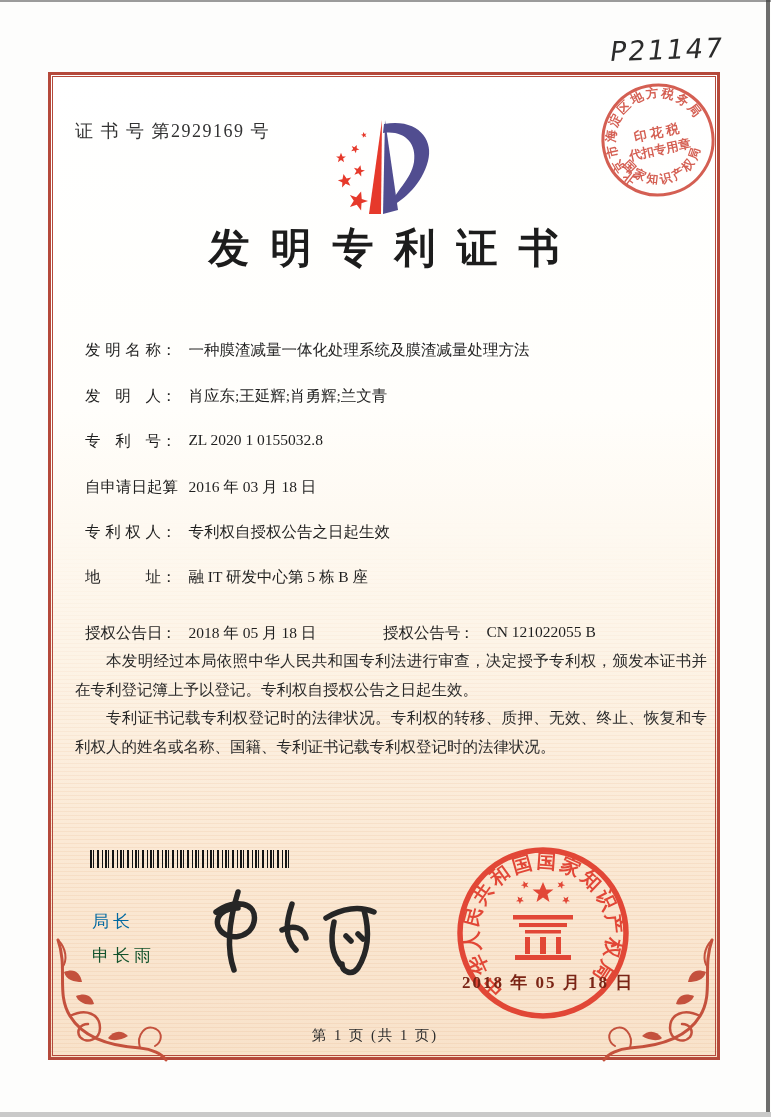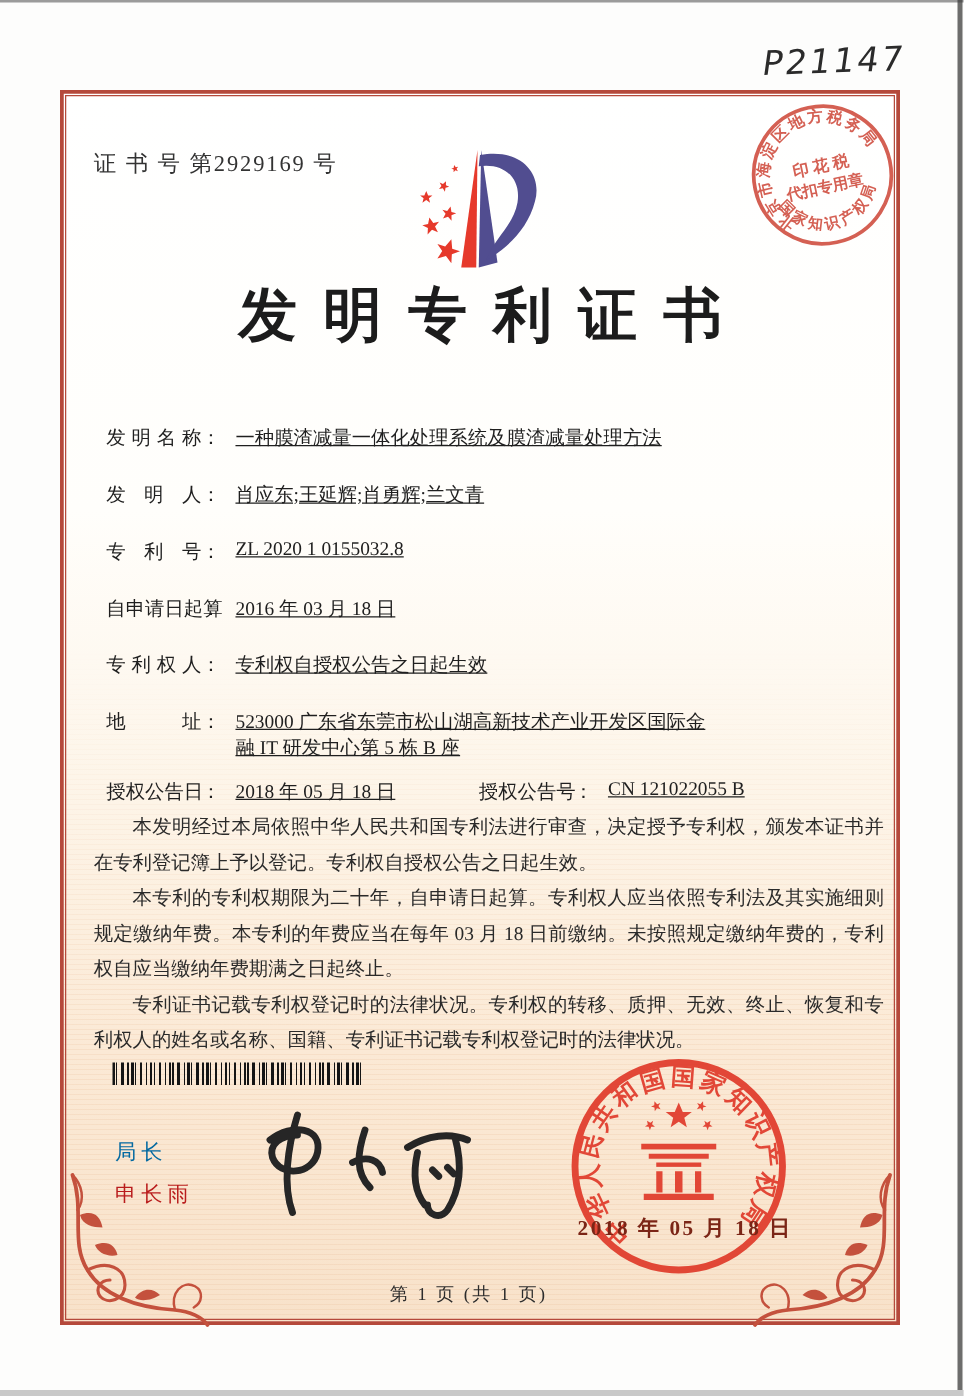--- a/index.html
+++ b/index.html
@@ -21,35 +21,35 @@
   }
   .page-lines{
     position:absolute;left:51px;top:75px;width:666px;height:982px;z-index:0;
     background:repeating-linear-gradient(180deg,rgba(216,138,80,0.10) 0 1px,rgba(255,255,255,0) 1px 4px);
     -webkit-mask-image:linear-gradient(180deg,transparent 0 45%,#000 75%);
     mask-image:linear-gradient(180deg,transparent 0 45%,#000 75%);
   }
   .z{position:absolute;z-index:3;}
   .handwritten{left:610px;top:34px;font-family:"DejaVu Sans",sans-serif;font-size:27px;color:#2b2b2b;transform:rotate(-2deg) skewX(-10deg);letter-spacing:2px;}
   .certno{left:75px;top:119px;font-size:18px;letter-spacing:1.5px;color:#333;}
-  .title{left:48px;top:221px;width:672px;text-align:center;font-size:47px;font-weight:bold;letter-spacing:21px;padding-left:21px;box-sizing:border-box;color:#1c1c1c;}
+  .title{left:48px;top:221px;width:672px;text-align:center;font-size:41px;font-weight:bold;letter-spacing:21px;padding-left:21px;box-sizing:border-box;color:#1c1c1c;}
   .taxstamp{left:598px;top:80px;width:120px;height:120px;transform:rotate(-12deg);opacity:.88;}
   .logo{left:318px;top:116px;width:132px;height:102px;}
   .frow{position:absolute;left:85px;font-size:15.5px;color:#1f1f1f;z-index:3;white-space:nowrap;}
   .flabel{display:inline-block;width:76px;text-align:justify;text-align-last:justify;vertical-align:top;}
   .fcolon{display:inline-block;vertical-align:top;}
-  .fvalue{display:inline-block;margin-left:8px;vertical-align:top;white-space:normal;text-decoration:underline;}
+  .fvalue{display:inline-block;margin-left:8px;vertical-align:top;white-space:normal;}
   .addr .fvalue{width:482px;}
   .pair2{position:absolute;left:298px;top:0;white-space:nowrap;}
-  .paras{position:absolute;left:75px;top:648px;width:632px;z-index:3;font-size:15.5px;line-height:28.5px;text-align:justify;color:#2a2a2a;}
+  .paras{position:absolute;left:75px;top:648px;width:632px;z-index:3;font-size:15.5px;line-height:28.5px;text-align:justify;color:#2a2a2a;font-family:Liberation Mono, monospace;}
   .paras p{margin:0;text-indent:2em;}
   .barcode{left:90px;top:850px;width:202px;height:18px;
     background:repeating-linear-gradient(90deg,#151515 0 2px,transparent 2px 3px,#151515 3px 4px,transparent 4px 7px,#151515 7px 9px,transparent 9px 12px,#151515 12px 13px,transparent 13px 15px);}
   .signer-title{left:92px;top:910px;font-size:17px;letter-spacing:4px;color:#0369a1;}
-  .signer-name{left:92px;top:944px;font-size:17px;letter-spacing:4px;color:#b91c1c;}
+  .signer-name{left:92px;top:944px;font-size:17px;letter-spacing:4px;color:#14532d;}
   .signature{left:200px;top:878px;width:200px;height:102px;}
   .seal{left:453px;top:843px;width:180px;height:180px;z-index:3;opacity:.92;}
   .seal-date{left:462px;top:971px;font-size:17px;font-weight:bold;letter-spacing:2px;color:#7b2516;z-index:4;}
   .footer{left:48px;top:1026px;width:654px;text-align:center;font-size:14.5px;color:#2c2c2c;letter-spacing:2px;}
   .orn{width:118px;height:124px;z-index:2;}
   .orn-left{left:50px;top:938px;}
   .orn-right{left:602px;top:938px;transform:scaleX(-1);}
 </style>
 </head>
 <body>
@@ -146,34 +146,33 @@
 <div class="frow" style="top:477px">
   <span class="flabel">自申请日起算</span><span class="fcolon">：</span>
   <span class="fvalue">2016 年 03 月 18 日</span>
 </div>
 <div class="frow" style="top:522px">
   <span class="flabel">专利权人</span><span class="fcolon">：</span>
   <span class="fvalue">专利权自授权公告之日起生效</span>
 </div>
 <div class="frow addr" style="top:567px">
   <span class="flabel">地址</span><span class="fcolon">：</span>
-  <span class="fvalue"><div>523000 广东省东莞市松山湖高新技术产业开发区国际金</div><div>融 IT 研发中心第 5 栋 B 座</div></span>
+  <span class="fvalue"><div>融 IT 研发中心第 5 栋 B 座</div></span>
 </div>
 <div class="frow" style="top:623px">
   <span class="flabel">授权公告日</span><span class="fcolon">：</span>
   <span class="fvalue">2018 年 05 月 18 日</span>
   <span class="pair2">
     <span class="flabel">授权公告号</span><span class="fcolon">：</span>
     <span class="fvalue">CN 121022055 B</span>
   </span>
 </div>
 
 <div class="paras">
   <p>本发明经过本局依照中华人民共和国专利法进行审查，决定授予专利权，颁发本证书并在专利登记簿上予以登记。专利权自授权公告之日起生效。</p>
-  <p>本专利的专利权期限为二十年，自申请日起算。专利权人应当依照专利法及其实施细则规定缴纳年费。本专利的年费应当在每年 03 月 18 日前缴纳。未按照规定缴纳年费的，专利权自应当缴纳年费期满之日起终止。</p>
   <p>专利证书记载专利权登记时的法律状况。专利权的转移、质押、无效、终止、恢复和专利权人的姓名或名称、国籍、专利证书记载专利权登记时的法律状况。</p>
 </div>
 
 <div class="z barcode"></div>
 
 <div class="z signer-title">局长</div>
 <div class="z signer-name">申长雨</div>
 <svg class="z signature" viewBox="0 0 200 102">
   <g stroke="#262626" stroke-width="5.5" fill="none" stroke-linecap="round" stroke-linejoin="round">
     <path d="M38,14 C30,40 26,70 34,92"></path>

